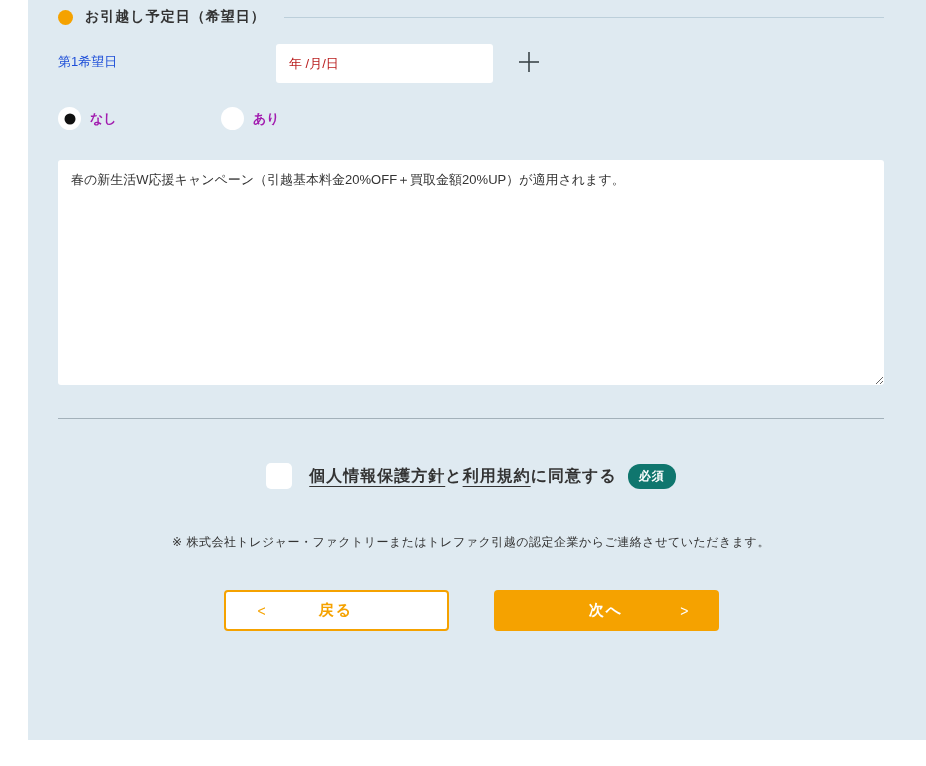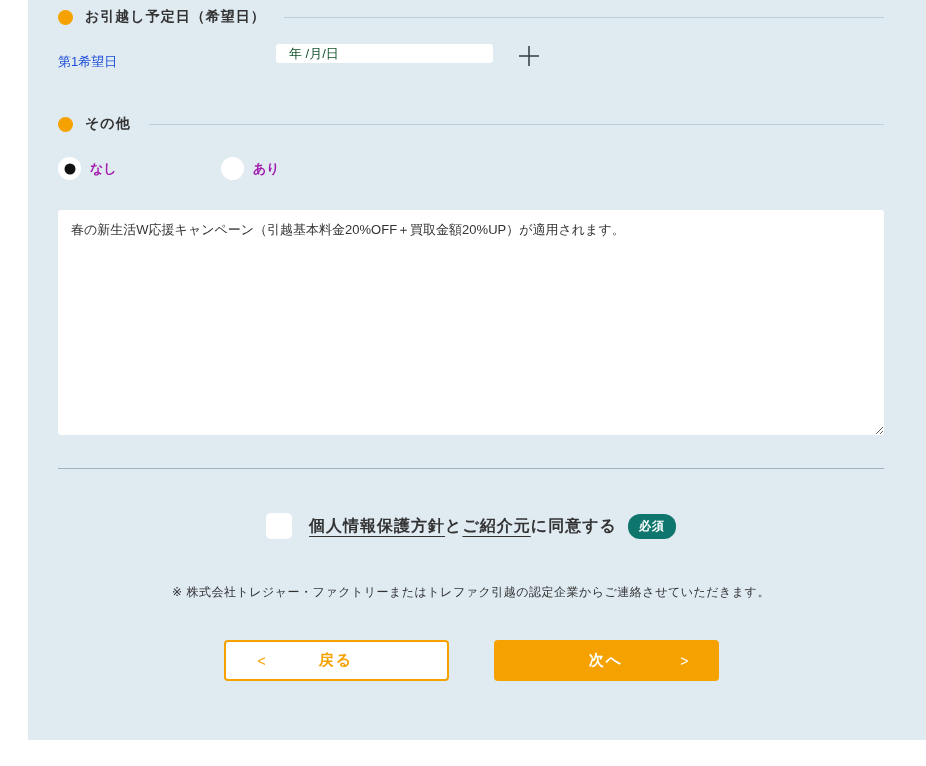--- a/index.html
+++ b/index.html
@@ -14,22 +14,22 @@
   .sec-title { margin-left:12px; font-size:14px; font-weight:bold; color:#333; letter-spacing:1px; }
   .sec-line { flex:1; height:1px; background:#bccfda; margin-left:18px; }
 
   
   .form-row { display:flex; align-items:flex-start; }
   .form-label { width:218px; flex-shrink:0; font-size:13px; font-weight:normal; color:#1d4ed8; }
 
   
   .row-date { margin-top:18px; }
   .row-date .form-label { padding-top:9px; }
-  .date-input { width:217px; height:19px; border:none; border-radius:3px; background:#fff;
-    font-family:inherit; font-size:13px; color:#14532d; padding:0 13px; outline:none; }
+  .date-input { width:217px; height:39px; border:none; border-radius:3px; background:#fff;
+    font-family:inherit; font-size:13px; color:#b91c1c; padding:0 13px; outline:none; }
   .plus-icon { margin-left:24px; align-self:center; color:#3a4449; }
 
   .sec-head-2 { margin-top:43px; }
 
   
   .row-radio { margin-top:24px; align-items:center; }
   .row-radio .form-label { padding-top:0; }
   .radio-group { display:flex; align-items:center; }
   .radio-item { display:flex; align-items:center; cursor:pointer; width:163px; }
   .radio-circle { width:23px; height:23px; border-radius:50%; background:#fff; position:relative; flex-shrink:0; }
@@ -83,25 +83,20 @@
     <div class="form-label">第1希望日</div>
     <input class="date-input" type="text" value="年 /月/日" style="">
     <span class="plus-icon">
       <svg width="24" height="24" viewBox="0 0 24 24">
           <line x1="12" y1="2" x2="12" y2="22" stroke="#3a4449" stroke-width="1.6"></line>
           <line x1="2" y1="12" x2="22" y2="12" stroke="#3a4449" stroke-width="1.6"></line>
         </svg>
     </span>
   </div>
 
-  <div class="sec-head sec-head-2">
-    <span class="sec-dot"></span>
-    <span class="sec-title">その他</span>
-    <span class="sec-line"></span>
-  </div>
 
   <div class="form-row row-radio">
     <div class="radio-group">
       <div class="radio-item">
         <span class="radio-circle checked"></span>
         <span class="radio-label">なし</span>
       </div>
       <div class="radio-item">
         <span class="radio-circle"></span>
         <span class="radio-label">あり</span>
@@ -110,21 +105,21 @@
   </div>
 
   <div class="form-row row-textarea">
     <textarea class="inquiry-textarea" style="">春の新生活W応援キャンペーン（引越基本料金20%OFF＋買取金額20%UP）が適用されます。</textarea>
   </div>
 
   <hr class="divider">
 
   <div class="agree-row">
     <button class="agree-checkbox"></button>
-    <span class="agree-text"><span class="agree-link">個人情報保護方針</span><span>と</span><span class="agree-link">ご紹介元</span><span>に同意する</span></span>
+    <span class="agree-text"><span class="agree-link">個人情報保護方針</span><span>と</span><span class="agree-link">利用規約</span><span>に同意する</span></span>
     <span class="required-badge">必須</span>
   </div>
 
   <div class="note">※ 株式会社トレジャー・ファクトリーまたはトレファク引越の認定企業からご連絡させていただきます。</div>
 
   <div class="btn-row">
     <button class="btn btn-back">
       <span class="chev">&lt;</span>
       <span>戻る</span>
     </button>

